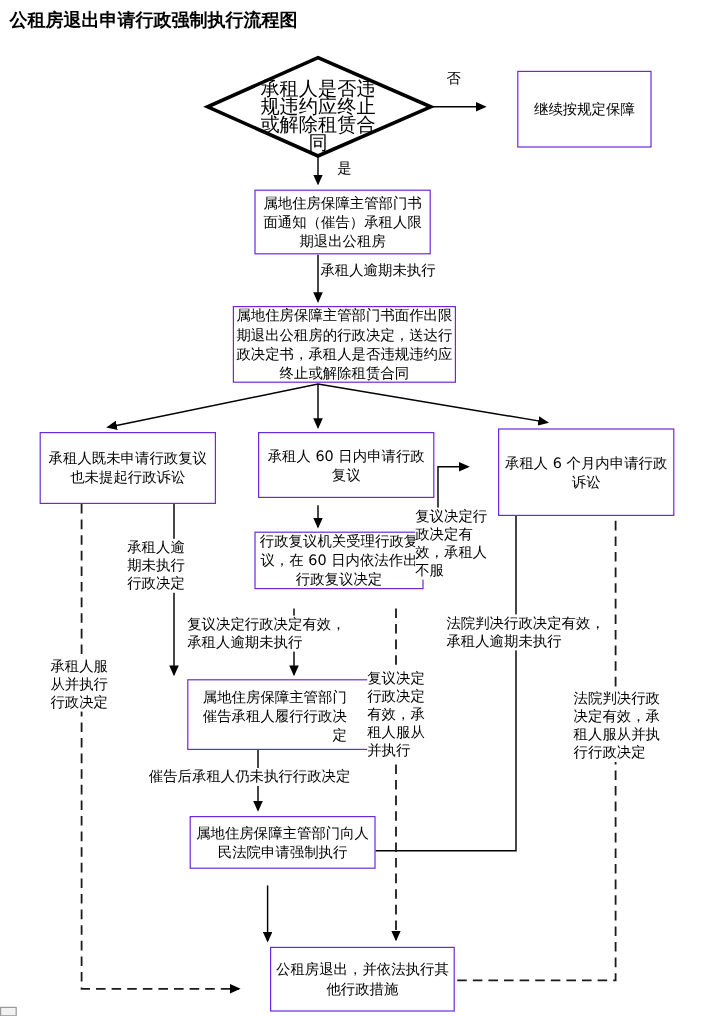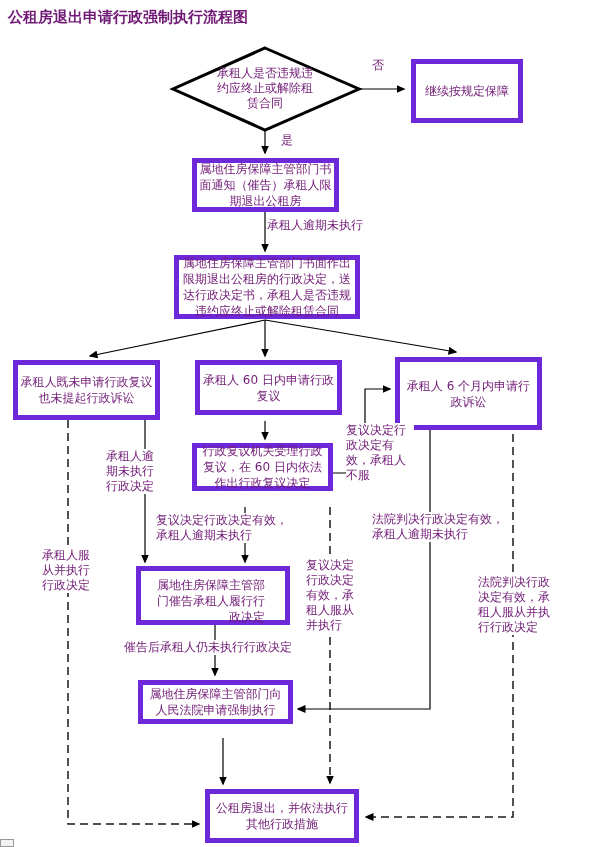--- a/index.html
+++ b/index.html
@@ -1,40 +1,40 @@
 <!DOCTYPE html>
 <html><head>
 <meta charset="utf-8">
 <style>
   html,body{margin:0;padding:0;background:#fff;}
   #canvas{
     position:relative;width:600px;height:847px;background:#ffffff;
-    font-family:"DejaVu Sans","Liberation Sans",sans-serif;color:#701a75;
+    font-family:"DejaVu Sans","Liberation Sans",sans-serif;color:#000000;
     overflow:hidden;
   }
   #lines{position:absolute;left:0;top:0;width:600px;height:847px;}
   .s{stroke:#000;stroke-width:1.2;fill:none;}
   .d{stroke:#1a1a1a;stroke-width:1.5;fill:none;stroke-dasharray:8 5;}
   .box{
-    position:absolute;box-sizing:border-box;border:5px solid #6d28d9;background:#fff;
+    position:absolute;box-sizing:border-box;border:1px solid #6d28d9;background:#fff;
     display:flex;align-items:center;justify-content:center;text-align:center;
-    font-size:12px;line-height:16px;padding:2px;
+    font-size:12px;line-height:16px;padding:2px;margin-left:20px;
   }
   .box.topleft{align-items:flex-start;justify-content:flex-start;text-align:right;padding:6px 20px 2px 8px;}
   .lbl{
     position:absolute;font-size:12px;line-height:15px;background:#fff;
     word-break:break-all;
   }
   .lbl.nowrap{white-space:nowrap;}
   #page-title{
     position:absolute;left:8px;top:8px;font-size:15px;font-weight:bold;white-space:nowrap;
   }
   #diamond-text{
     position:absolute;left:215px;top:66px;width:100px;text-align:center;
-    font-size:12px;line-height:15px;background:transparent;
+    font-size:16px;line-height:15px;background:transparent;
   }
   #corner-fragment{
     position:absolute;left:0;top:839px;width:14px;height:8px;
     border:1px solid #9a9a9a;background:#f2f2f2;box-sizing:border-box;
   }
 </style>
 </head>
 <body>
 
 <div id="canvas">

